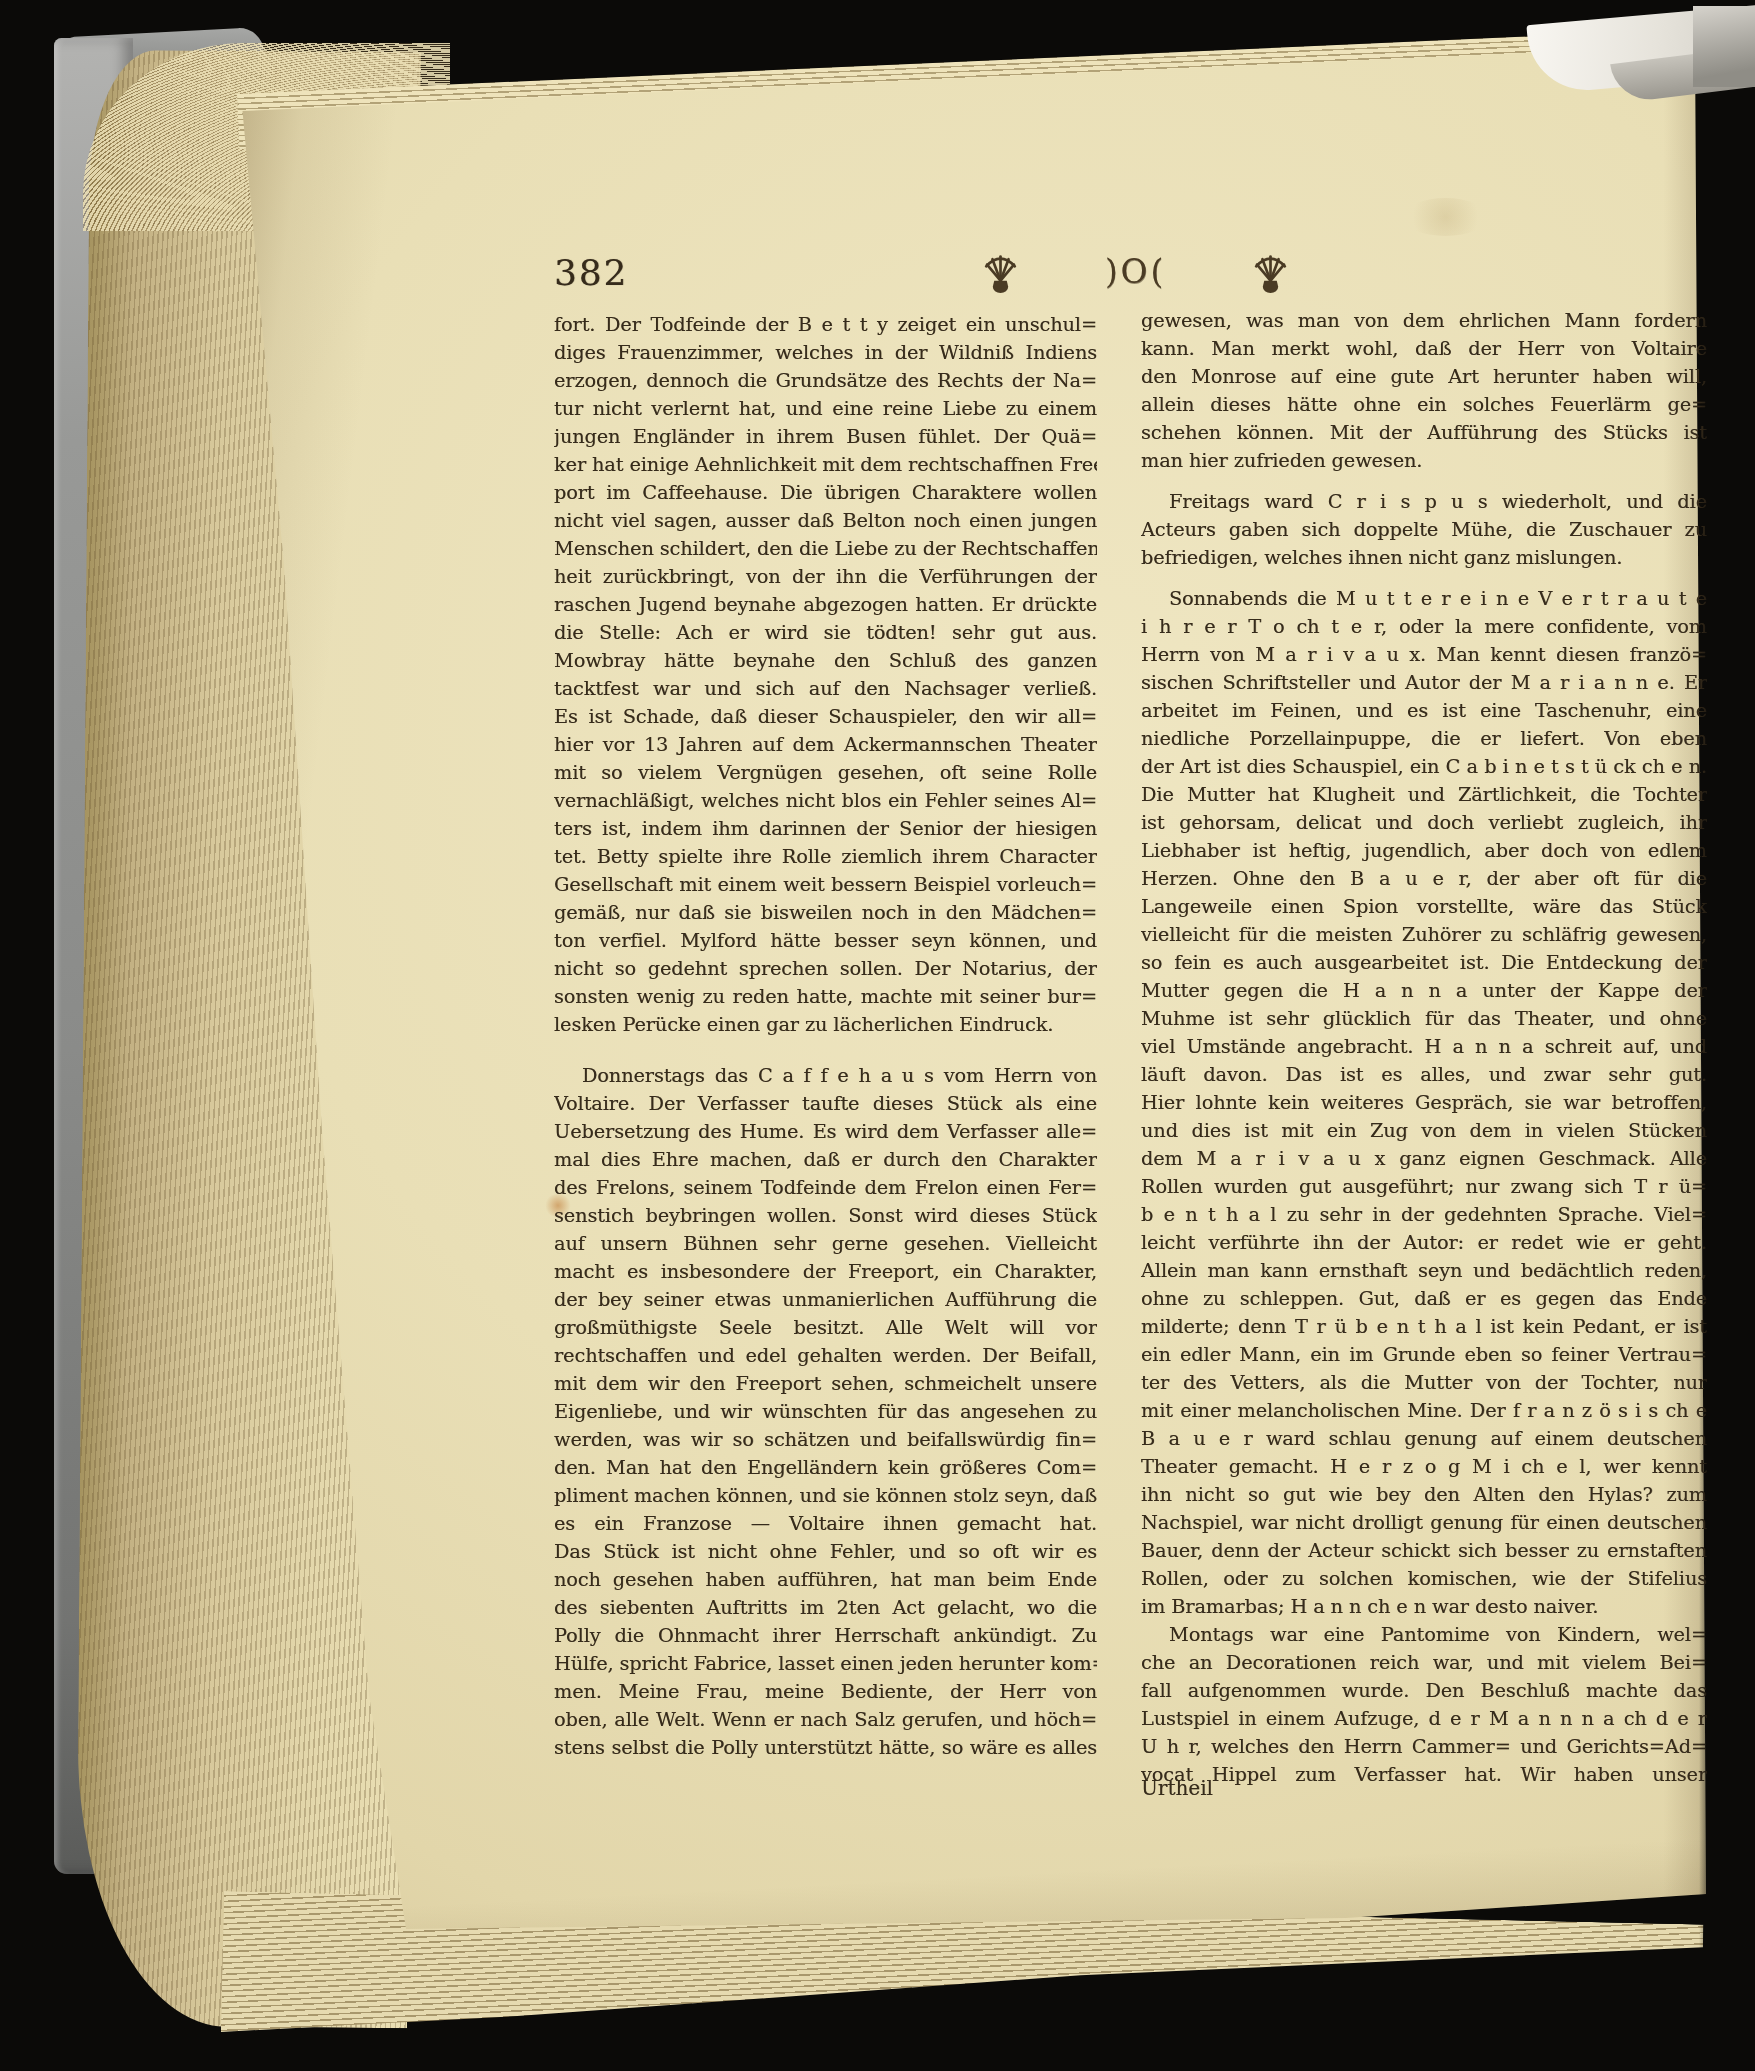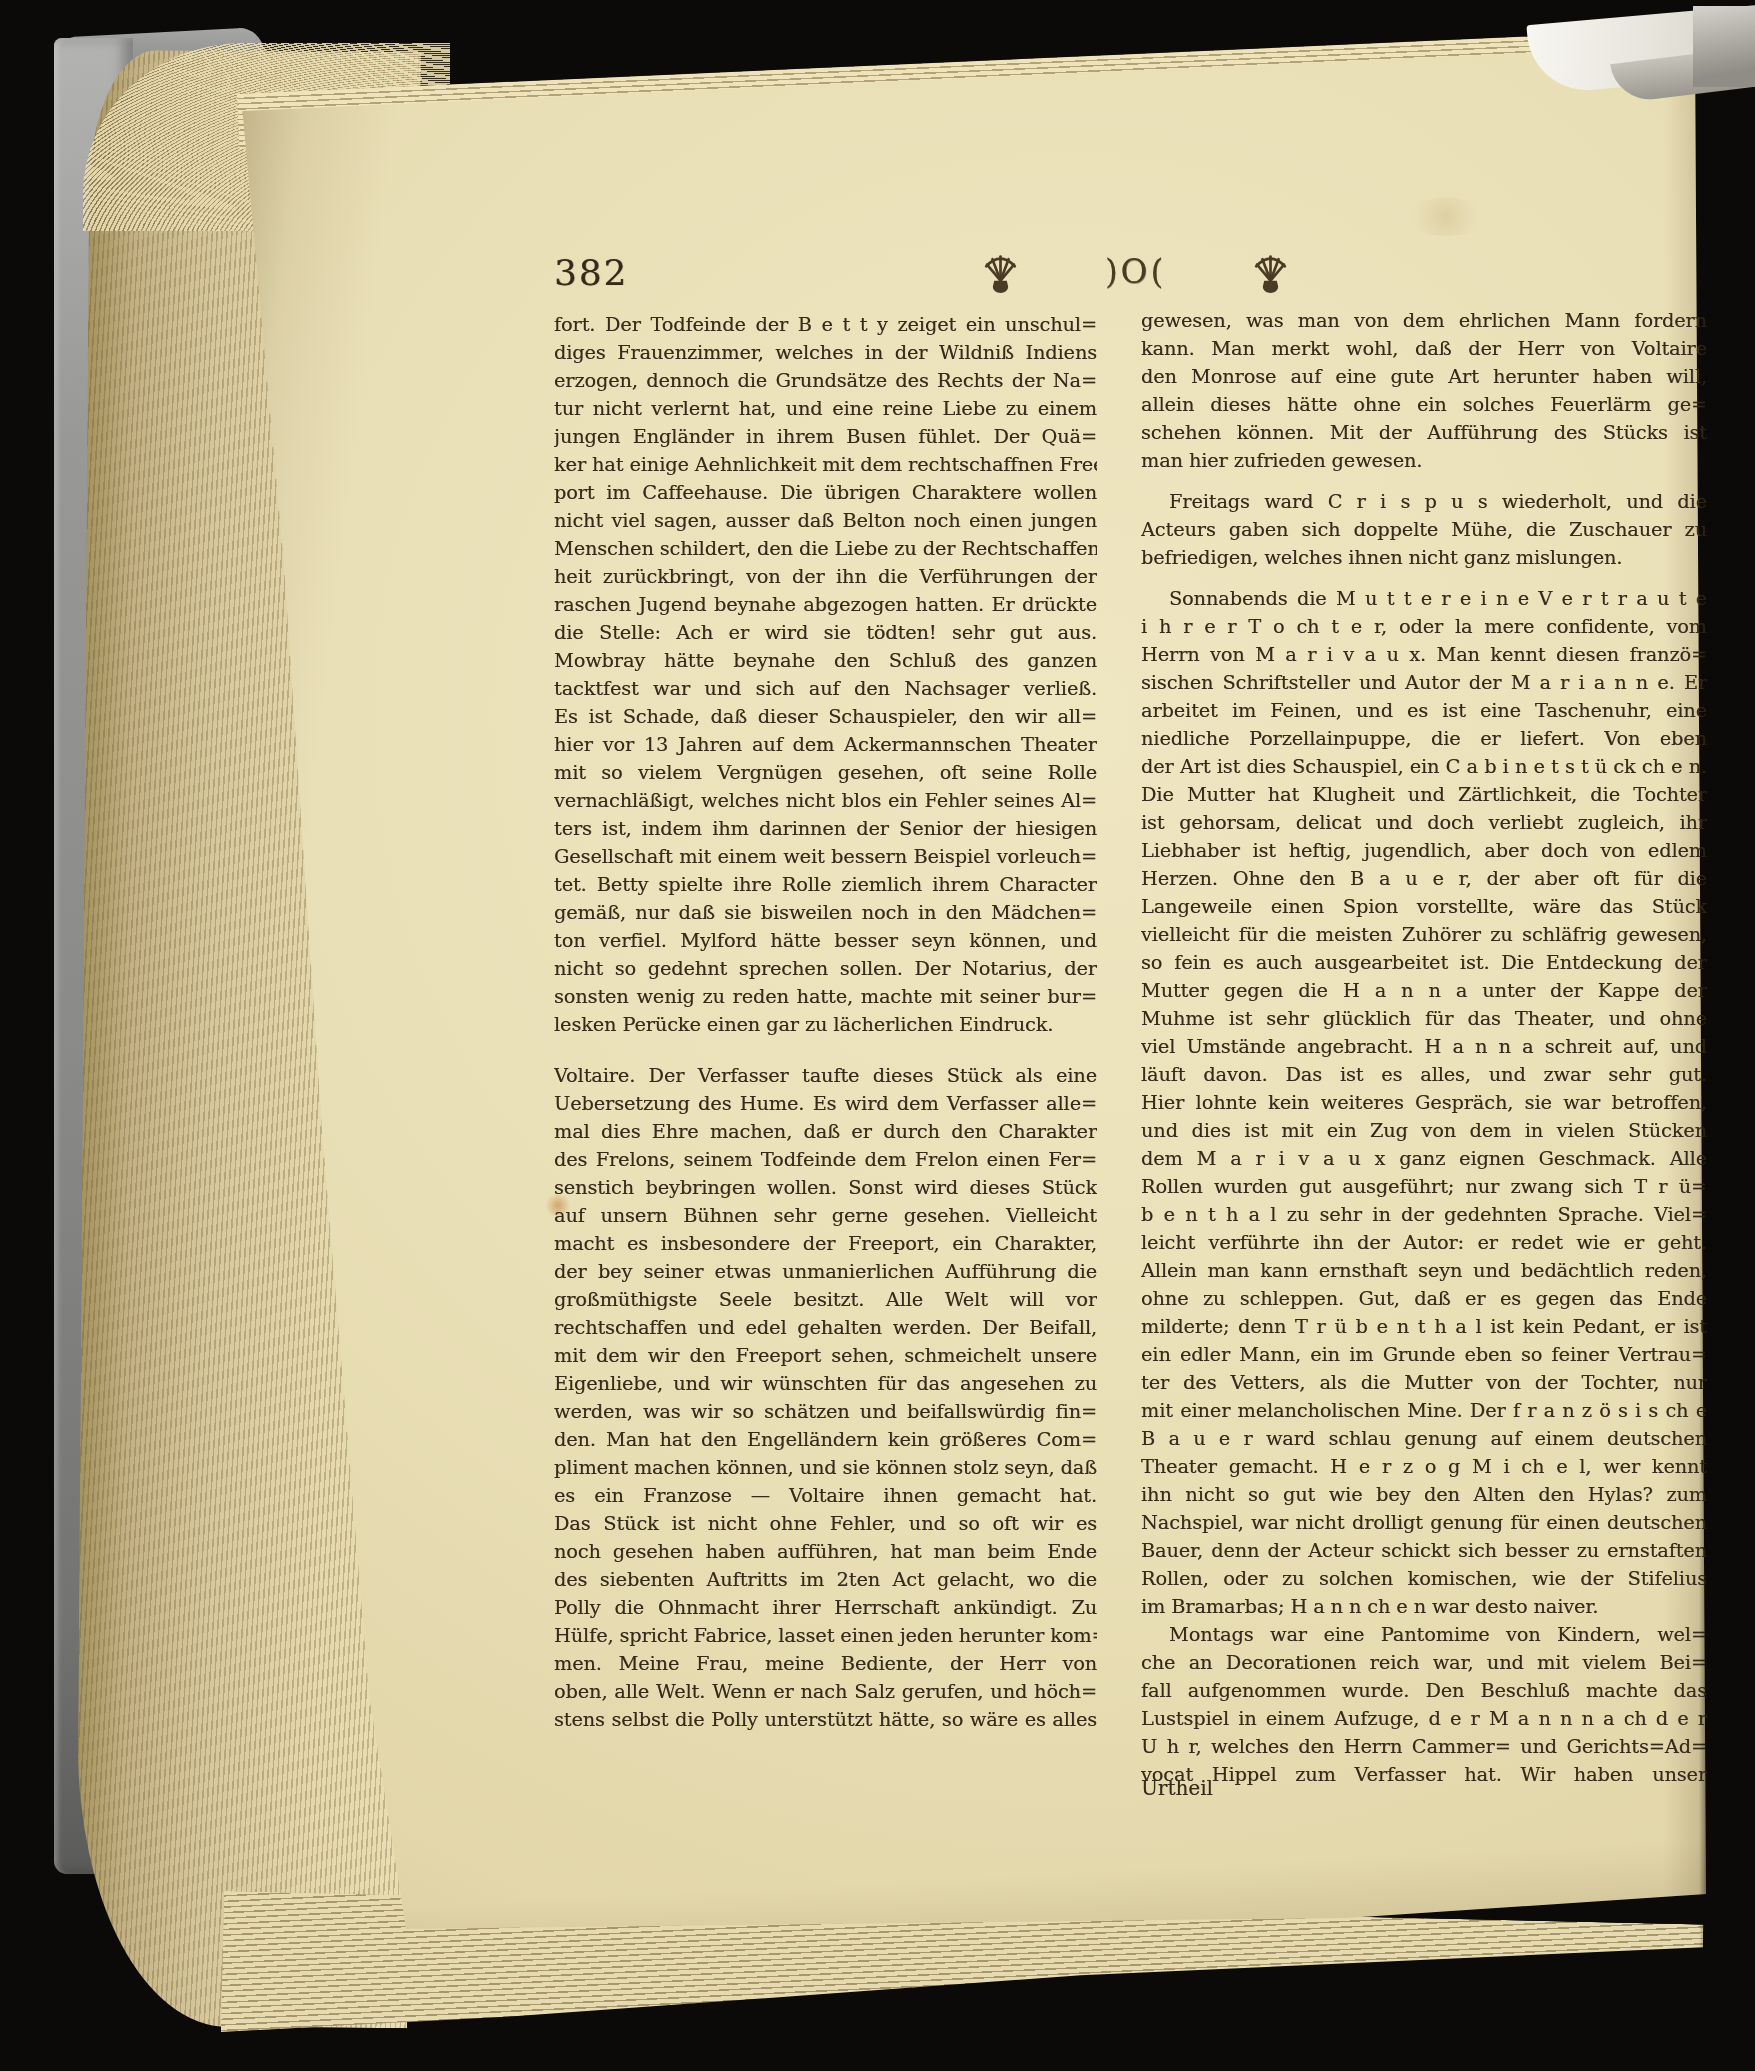--- a/index.html
+++ b/index.html
@@ -135,28 +135,29 @@
       <div class="tline">heit zurückbringt, von der ihn die Verführungen der</div>
       <div class="tline">raschen Jugend beynahe abgezogen hatten.  Er drückte</div>
       <div class="tline">die Stelle: Ach er wird sie tödten!  sehr gut aus.</div>
       <div class="tline">Mowbray hätte beynahe den Schluß des ganzen</div>
       <div class="tline">tacktfest war und sich auf den Nachsager verließ.</div>
       <div class="tline">Es ist Schade, daß dieser Schauspieler, den wir all=</div>
       <div class="tline">hier vor 13 Jahren auf dem Ackermannschen Theater</div>
       <div class="tline">mit so vielem Vergnügen gesehen, oft seine Rolle</div>
       <div class="tline">vernachläßigt, welches nicht blos ein Fehler seines Al=</div>
       <div class="tline">ters ist, indem ihm darinnen der Senior der hiesigen</div>
+      <div class="tline">tet.  Betty spielte ihre Rolle ziemlich ihrem Character</div>
       <div class="tline">Gesellschaft mit einem weit bessern Beispiel vorleuch=</div>
-      <div class="tline">tet.  Betty spielte ihre Rolle ziemlich ihrem Character</div>
       <div class="tline">gemäß, nur daß sie bisweilen noch in den Mädchen=</div>
       <div class="tline">ton verfiel.  Mylford hätte besser seyn können, und</div>
       <div class="tline">nicht so gedehnt sprechen sollen.  Der Notarius, der</div>
       <div class="tline">sonsten wenig zu reden hatte, machte mit seiner bur=</div>
       <div class="tline lastline">lesken Perücke einen gar zu lächerlichen Eindruck.</div>
       <div class="pgap1"></div>
+      <div class="tline indent">Donnerstags das C a f f e h a u s vom Herrn von</div>
       <div class="tline">Voltaire.  Der Verfasser taufte dieses Stück als eine</div>
       <div class="tline">Uebersetzung des Hume.  Es wird dem Verfasser alle=</div>
       <div class="tline">mal dies Ehre machen, daß er durch den Charakter</div>
       <div class="tline">des Frelons, seinem Todfeinde dem Frelon einen Fer=</div>
       <div class="tline">senstich beybringen wollen.  Sonst wird dieses Stück</div>
       <div class="tline">auf unsern Bühnen sehr gerne gesehen.  Vielleicht</div>
       <div class="tline">macht es insbesondere der Freeport, ein Charakter,</div>
       <div class="tline">der bey seiner etwas unmanierlichen Aufführung die</div>
       <div class="tline">großmüthigste Seele besitzt.  Alle Welt will vor</div>
       <div class="tline">rechtschaffen und edel gehalten werden.  Der Beifall,</div>

